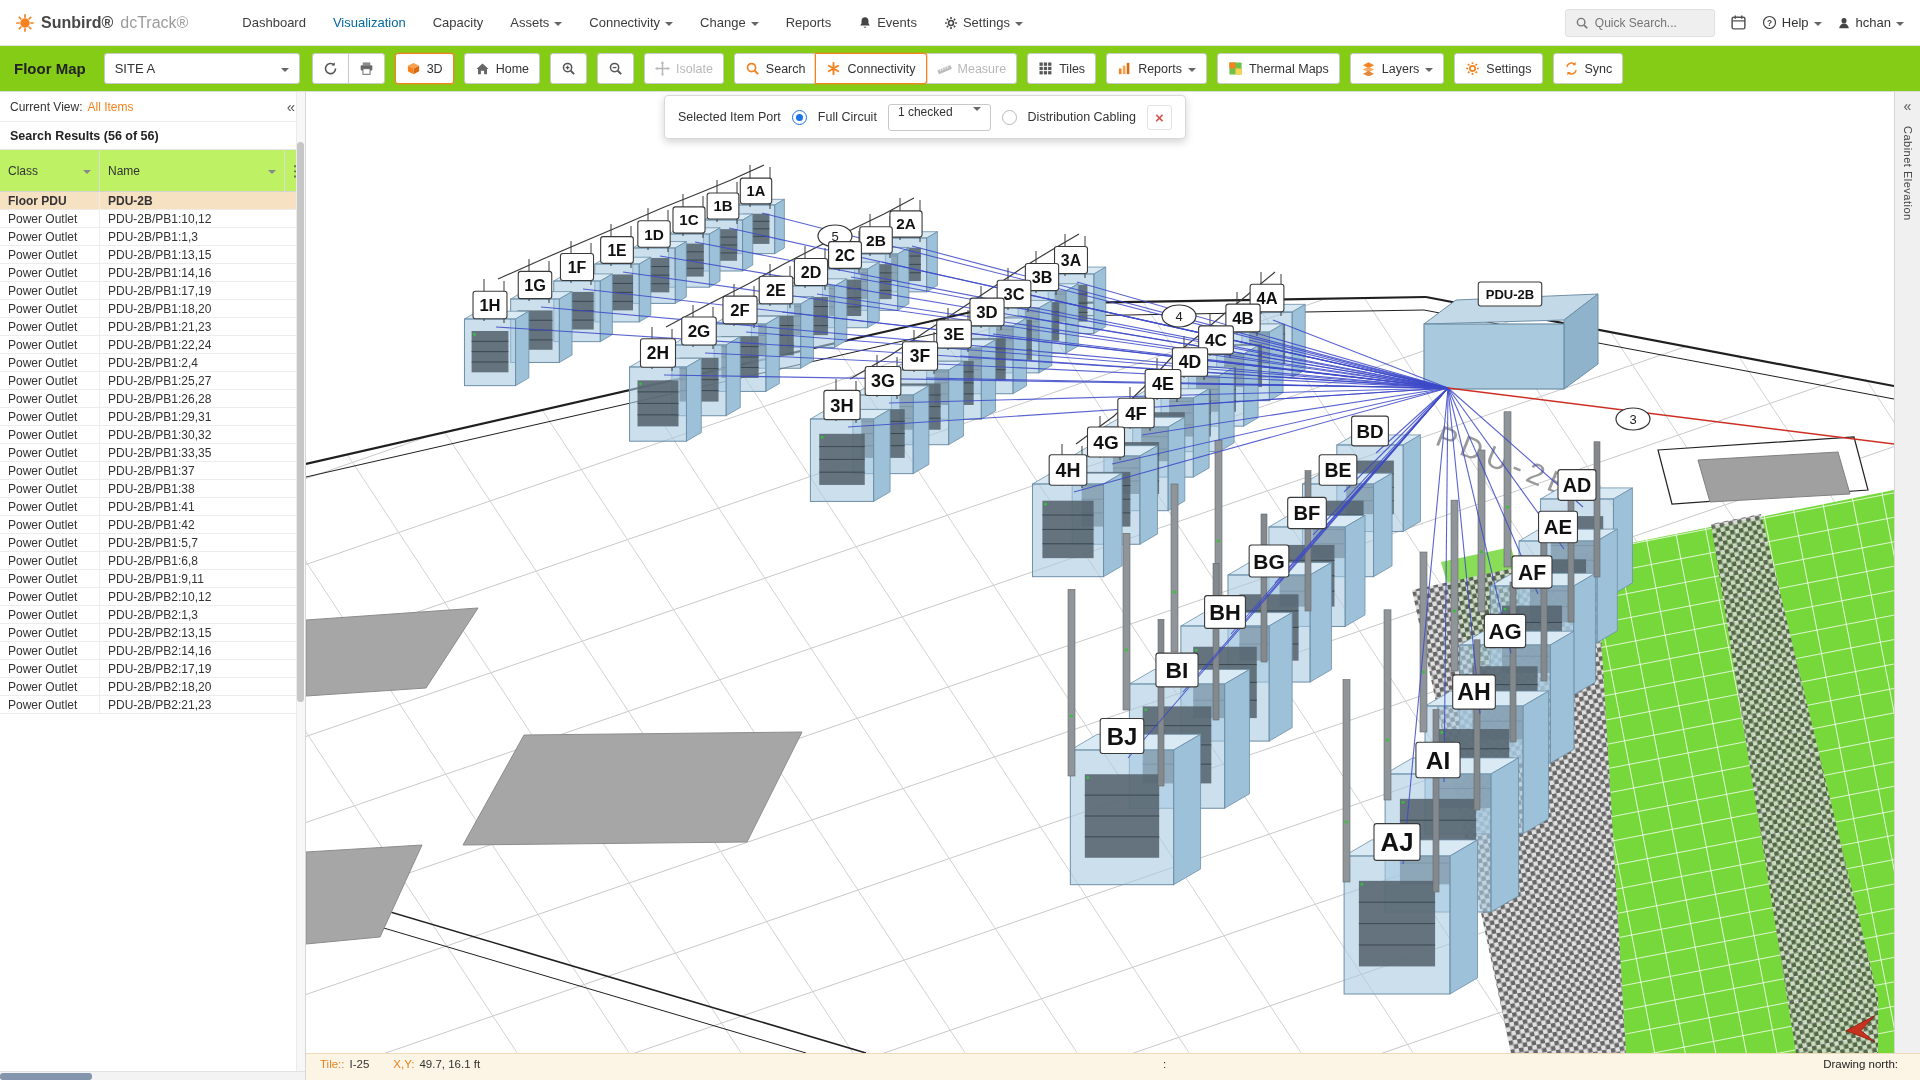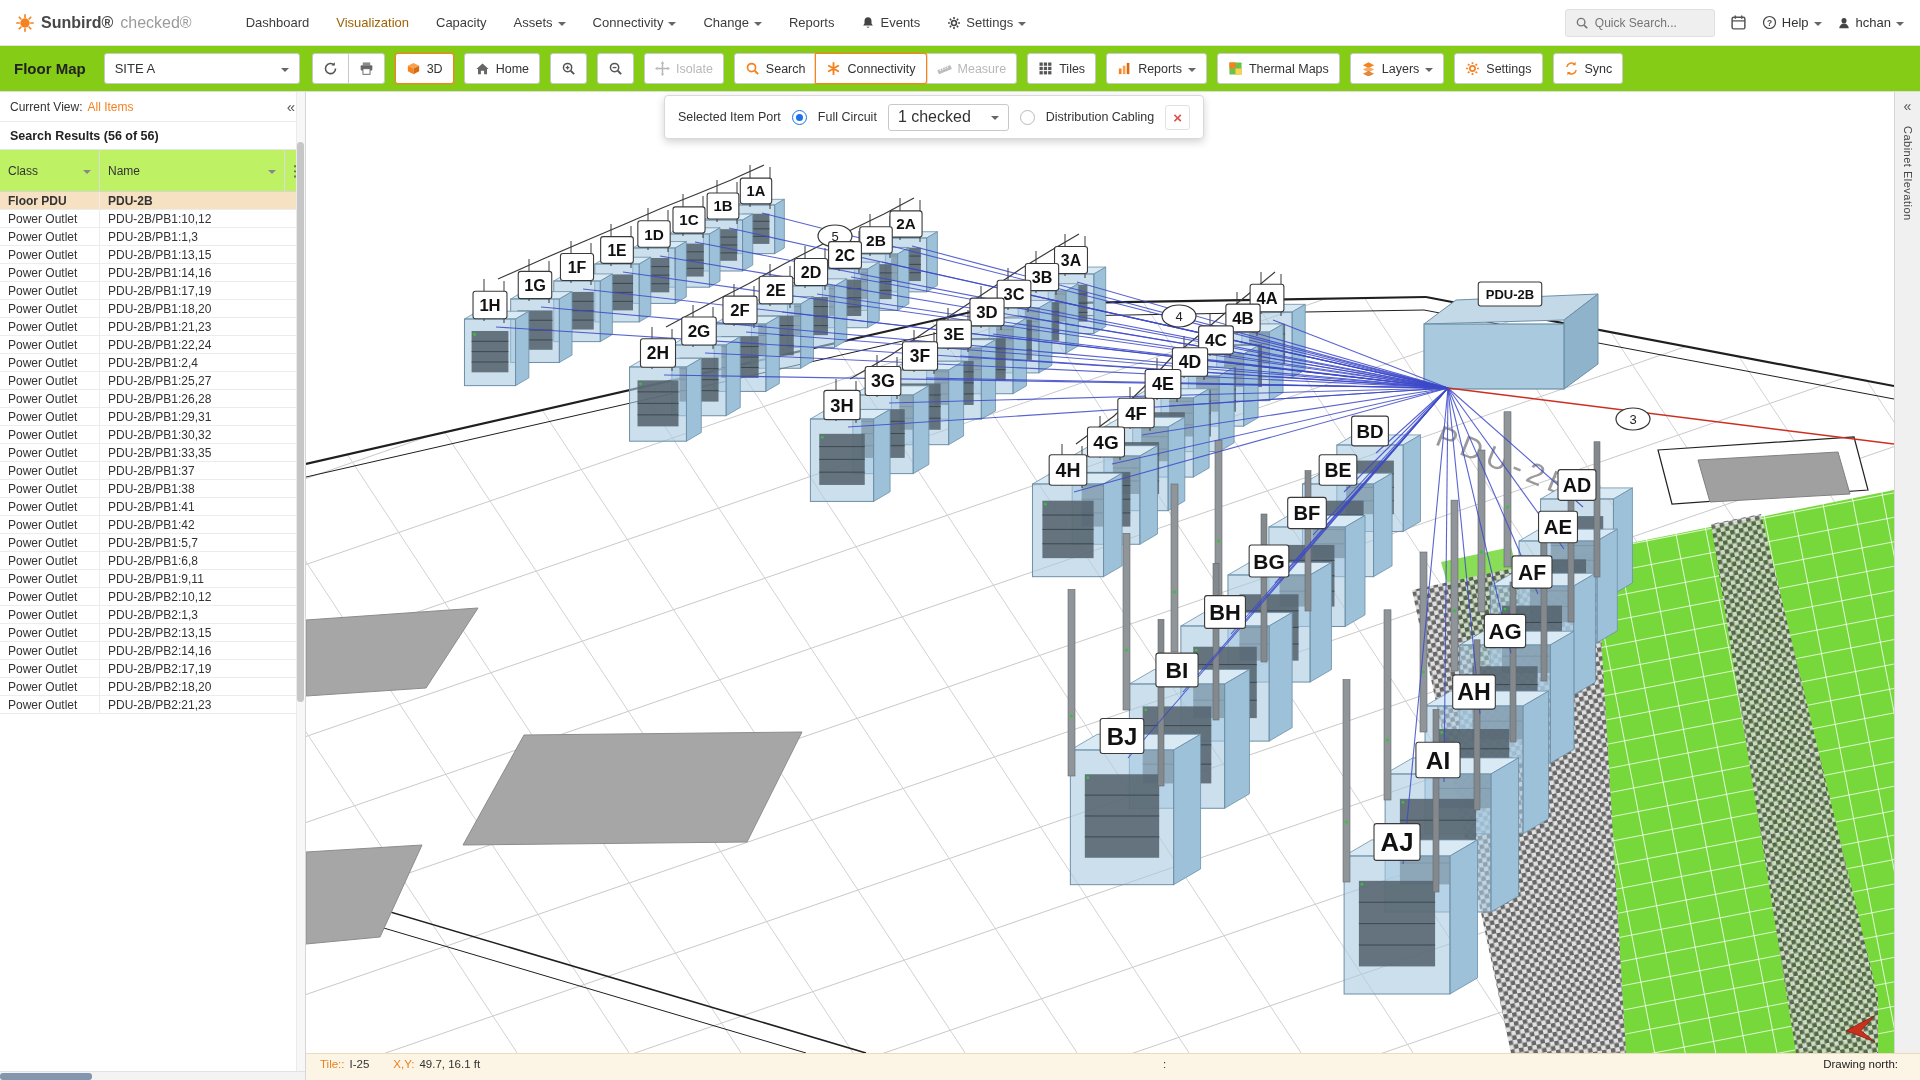--- a/index.html
+++ b/index.html
@@ -6,21 +6,21 @@
 html,body{width:1920px;height:1080px;overflow:hidden}
 body{font-family:"Liberation Sans",sans-serif;background:#fff;color:#333}
 
 
 .topnav{height:46px;display:flex;align-items:center;background:#fff;border-bottom:1px solid #e2e2e2;padding:0 16px;gap:8px}
 .brand{display:flex;align-items:center;gap:7px;margin-right:46px}
 .brand-name{font-weight:bold;font-size:16px;color:#474747}
 .product-name{font-size:16px;color:#9b9b9b}
 .nav-items{display:flex;align-items:center;gap:27px;flex:1}
 .nav-item{display:flex;align-items:center;gap:5px;font-size:13px;color:#3c3c3c;cursor:pointer;white-space:nowrap}
-.nav-item.active{color:#a16207}
+.nav-item.active{color:#0369a1}
 .caret{width:0;height:0;border-left:4px solid transparent;border-right:4px solid transparent;border-top:4px solid #666;margin-top:2px}
 .nav-right{display:flex;align-items:center;gap:15px}
 .quick-search{display:flex;align-items:center;gap:6px;background:#efefef;border:1px solid #e0e0e0;border-radius:3px;height:28px;padding:0 9px;width:150px}
 .quick-search input{border:none;background:transparent;outline:none;font-size:12px;width:112px;color:#0369a1}
 .ic{display:inline-flex;align-items:center;justify-content:center;line-height:0}
 .nav-drop{display:flex;align-items:center;gap:5px;font-size:13px;color:#333;cursor:pointer}
 
 
 .toolbar{height:46px;background:#84cc16;border-bottom:1px solid #dcdcdc;display:flex;align-items:center;padding:0 14px;gap:12px}
 .tb-title{font-size:15px;font-weight:bold;color:#222;margin-right:6px;white-space:nowrap}
@@ -64,21 +64,21 @@
 #scene-svg{position:absolute;inset:0}
 .right-strip{width:26px;background:#f0f0f0;border-left:1px solid #d5d5d5;display:flex;flex-direction:column;align-items:center;padding-top:6px;gap:12px;cursor:pointer}
 .right-strip .collapse{color:#555;font-size:14px}
 .right-strip .vtext{writing-mode:vertical-rl;font-size:11px;color:#444;letter-spacing:.5px}
 
 
 .conn-panel{position:absolute;left:358px;top:3px;height:44px;background:#fff;border:1px solid #d9d9d9;border-radius:4px;box-shadow:0 3px 8px rgba(0,0,0,.18);display:flex;align-items:center;gap:11px;padding:0 13px;font-size:12.5px;z-index:6}
 .radio{width:15px;height:15px;border-radius:50%;border:1px solid #b9b9b9;background:#fff;position:relative;flex:none;cursor:pointer}
 .radio.on{border-color:#1a73e8}
 .radio.on::after{content:"";position:absolute;inset:3px;border-radius:50%;background:#1a73e8}
-.mini-select{height:27px;border:1px solid #c9c9c9;border-radius:3px;background:#fff;display:flex;align-items:center;gap:20px;padding:0 9px;font-size:16px;cursor:pointer}
+.mini-select{height:27px;border:1px solid #c9c9c9;border-radius:3px;background:#fff;display:flex;gap:20px;padding:0 9px;font-size:12px;cursor:pointer}
 .close-btn{width:25px;height:25px;border:1px solid #e2e2e2;border-radius:3px;display:flex;align-items:center;justify-content:center;color:#d9534f;font-weight:bold;font-size:15px;background:#fff;cursor:pointer}
 
 
 .statusbar{height:27px;background:#fcf4e4;border-top:1px solid #ecdcba;display:flex;align-items:center;font-size:11.5px;padding:0 22px 7px 14px;position:relative}
 .statusbar .grp{display:flex;align-items:center;margin-right:24px}
 .statusbar .lbl{color:#e8821e;margin-right:5px}
 .statusbar .val{color:#333}
 .statusbar .colon{position:absolute;left:857px;color:#333}
 .statusbar .north{margin-left:auto;color:#222}
 .compass{position:absolute;right:16px;bottom:10px;width:34px;height:30px;z-index:5}
@@ -90,21 +90,21 @@
   <div class="brand">
     <span class="ic">
         <svg viewBox="0 0 16 16" width="18" height="18">
           <circle cx="8" cy="8" r="4.2" fill="#f5821f"></circle>
           <g stroke="#f5821f" stroke-width="1.5" stroke-linecap="round">
             <path d="M8 .8v2M8 13.2v2M.8 8h2M13.2 8h2M2.9 2.9l1.4 1.4M11.7 11.7l1.4 1.4M13.1 2.9l-1.4 1.4M4.3 11.7l-1.4 1.4"></path>
           </g>
         </svg>
       </span>
     <span class="brand-name">Sunbird®</span>
-    <span class="product-name">checked®</span>
+    <span class="product-name">dcTrack®</span>
   </div>
   <nav class="nav-items" id="nav-items">
       <a class="nav-item">
         <span>Dashboard</span>
       </a>
       <a class="nav-item active">
         <span>Visualization</span>
       </a>
       <a class="nav-item">
         <span>Capacity</span>

